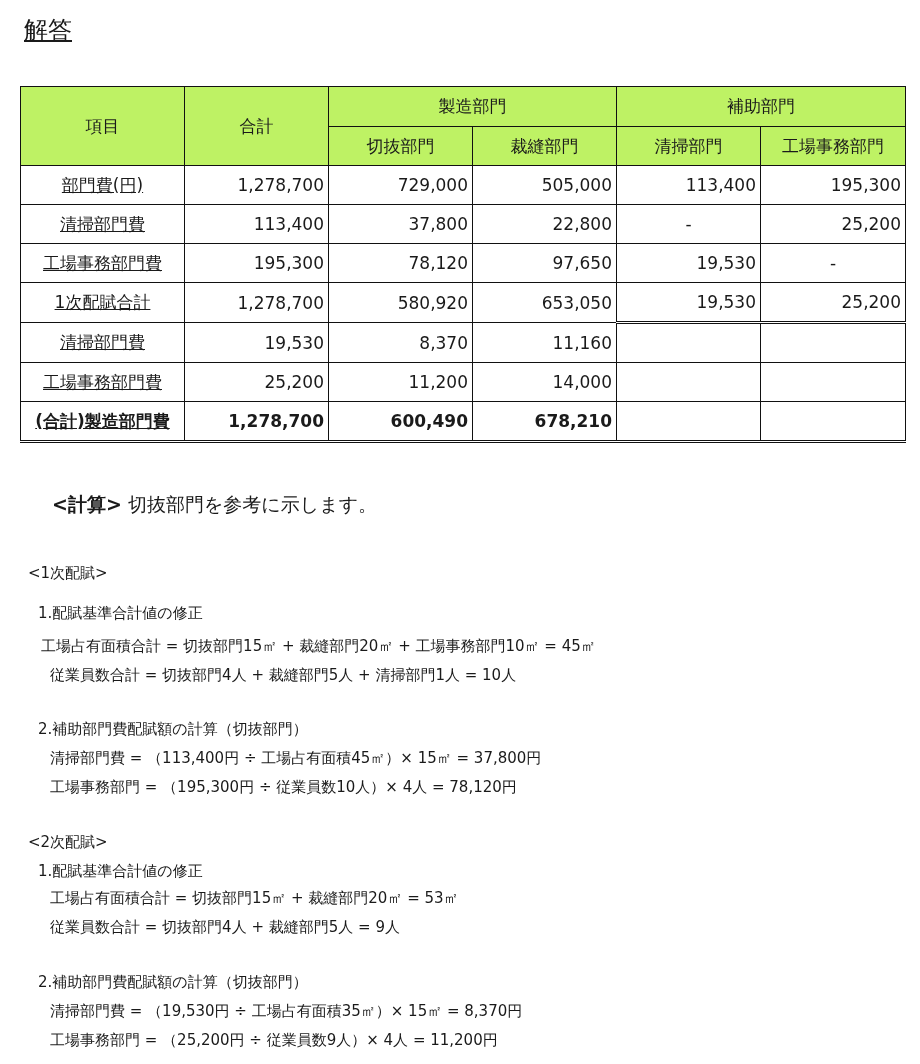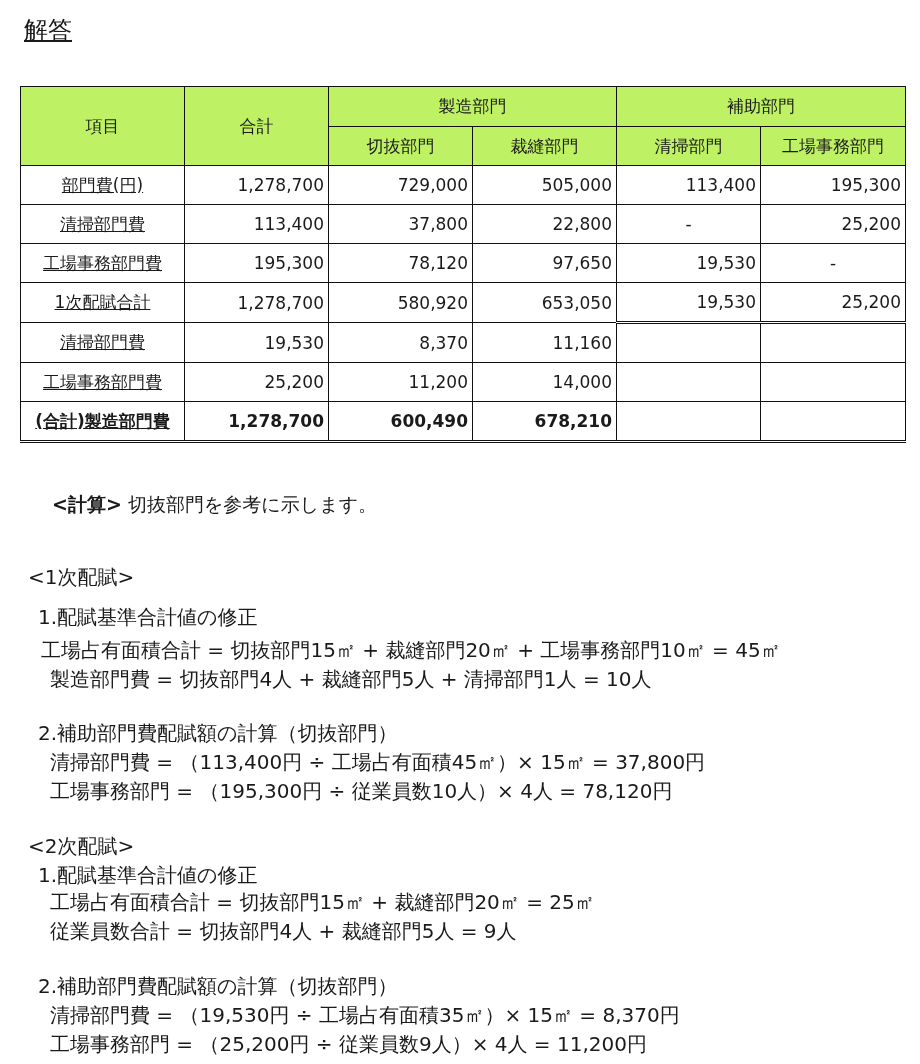--- a/index.html
+++ b/index.html
@@ -11,21 +11,21 @@
   table.t td, table.t th { border:1.5px solid #111; height:38px; padding:0 4px; font-weight:normal; }
   table.t th { background:#bef264; text-align:center; }
   table.t td.lbl { text-align:center;text-decoration:underline; }
   table.t td.num { text-align:right; }
   table.t td.dash { text-align:center; }
   table.t tr.total td { font-weight:bold; }
   table.t tr.dbltop td.aux { border-top:3px double #111; }
   table.t tr.total td { border-bottom:3px double #111; }
   .calc { position:absolute; left:28px; top:492px; font-size:19px;margin-left:24px; }
   .calc b { font-weight:bold; }
-  .line { position:absolute; font-size:20px; white-space:nowrap; }
+  .line { position:absolute; font-size:15px; white-space:nowrap; }
 </style>
 </head>
 <body>
 
 <div class="title">解答</div>
 
 <table class="t">
   <colgroup>
     <col style="width:164px">
       <col style="width:144px">
@@ -107,24 +107,24 @@
   </table>
 
 <div class="calc">
   <b>&lt;計算&gt;</b>
   <span>切抜部門を参考に示します。</span>
 </div>
 
 <div class="line" style="left:28px;top:564px">&lt;1次配賦&gt;</div>
 <div class="line" style="left:38px;top:604px">1.配賦基準合計値の修正</div>
 <div class="line" style="left:41px;top:637px">工場占有面積合計 = 切抜部門15㎡ + 裁縫部門20㎡ + 工場事務部門10㎡ = 45㎡</div>
-<div class="line" style="left:50px;top:666px">製造部門費 = 切抜部門4人 + 裁縫部門5人 + 清掃部門1人 = 10人</div>
+<div class="line" style="left:50px;top:666px">従業員数合計 = 切抜部門4人 + 裁縫部門5人 + 清掃部門1人 = 10人</div>
 <div class="line" style="left:38px;top:720px">2.補助部門費配賦額の計算（切抜部門）</div>
 <div class="line" style="left:50px;top:749px">清掃部門費 = （113,400円 ÷ 工場占有面積45㎡）× 15㎡ = 37,800円</div>
 <div class="line" style="left:50px;top:778px">工場事務部門 = （195,300円 ÷ 従業員数10人）× 4人 = 78,120円</div>
 
 <div class="line" style="left:28px;top:833px">&lt;2次配賦&gt;</div>
 <div class="line" style="left:38px;top:862px">1.配賦基準合計値の修正</div>
-<div class="line" style="left:50px;top:889px">工場占有面積合計 = 切抜部門15㎡ + 裁縫部門20㎡ = 25㎡</div>
+<div class="line" style="left:50px;top:889px">工場占有面積合計 = 切抜部門15㎡ + 裁縫部門20㎡ = 53㎡</div>
 <div class="line" style="left:50px;top:918px">従業員数合計 = 切抜部門4人 + 裁縫部門5人 = 9人</div>
 <div class="line" style="left:38px;top:973px">2.補助部門費配賦額の計算（切抜部門）</div>
 <div class="line" style="left:50px;top:1002px">清掃部門費 = （19,530円 ÷ 工場占有面積35㎡）× 15㎡ = 8,370円</div>
 <div class="line" style="left:50px;top:1031px">工場事務部門 = （25,200円 ÷ 従業員数9人）× 4人 = 11,200円</div>
 
 </body></html>

